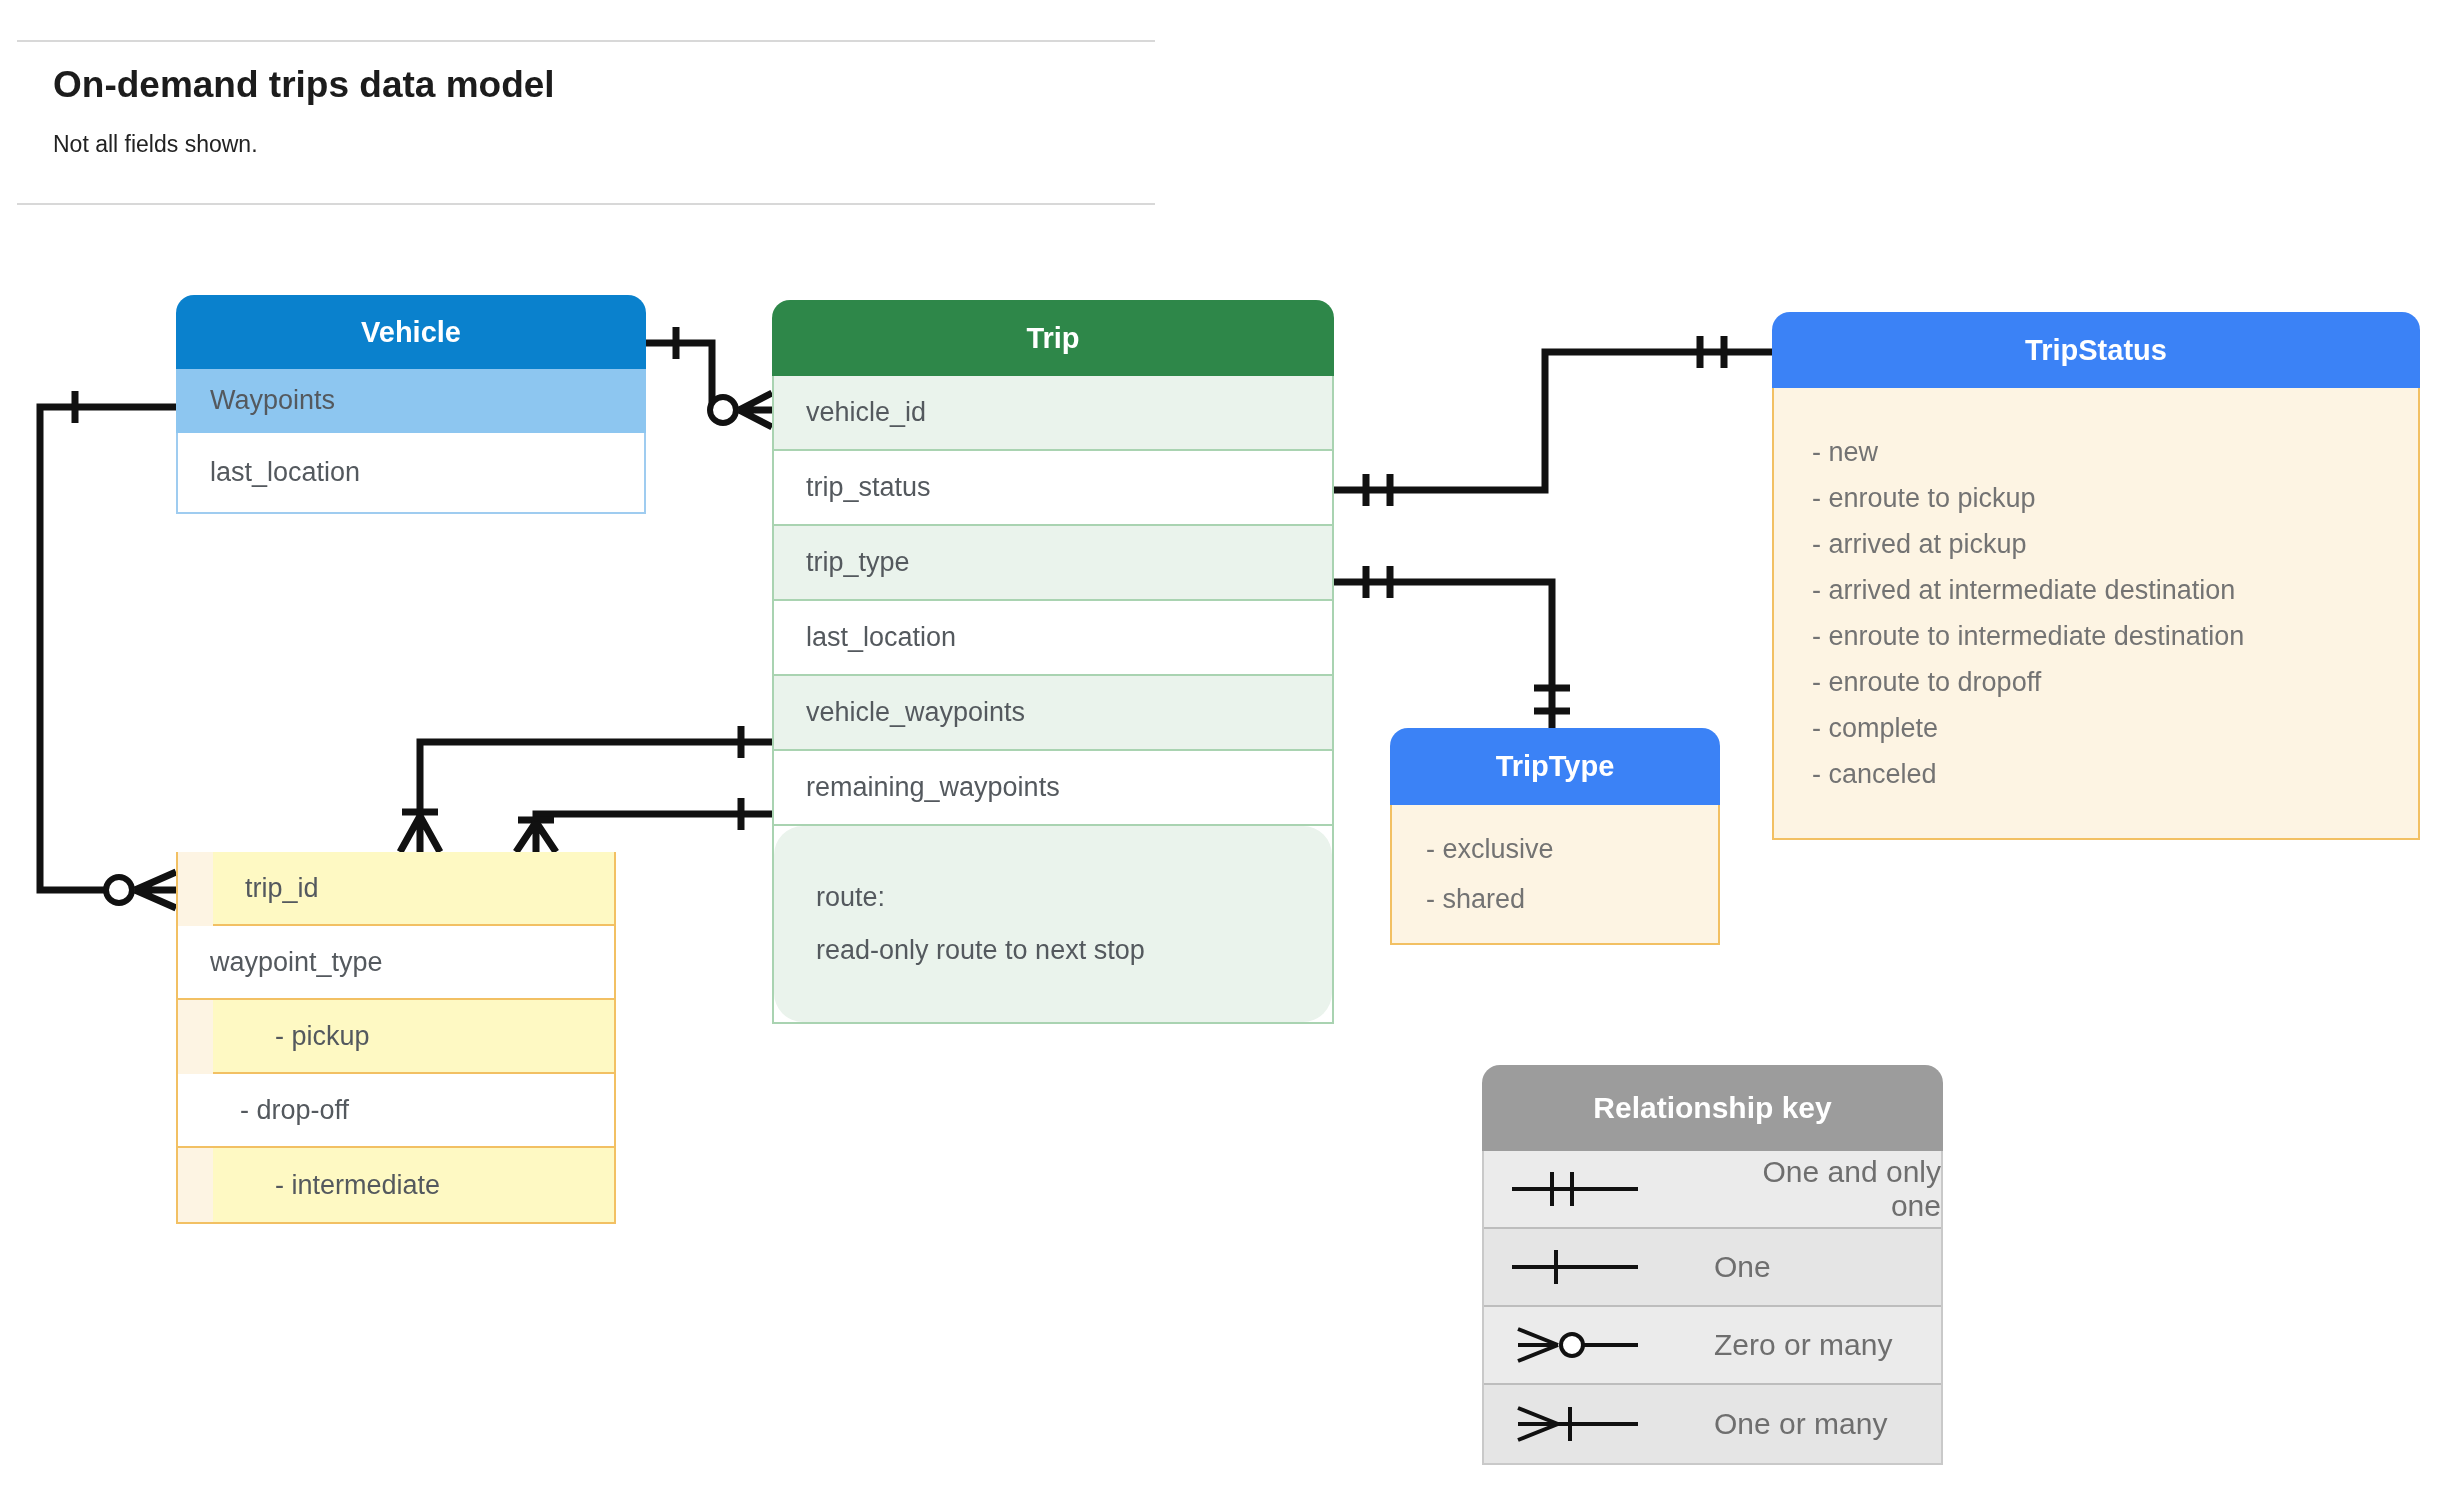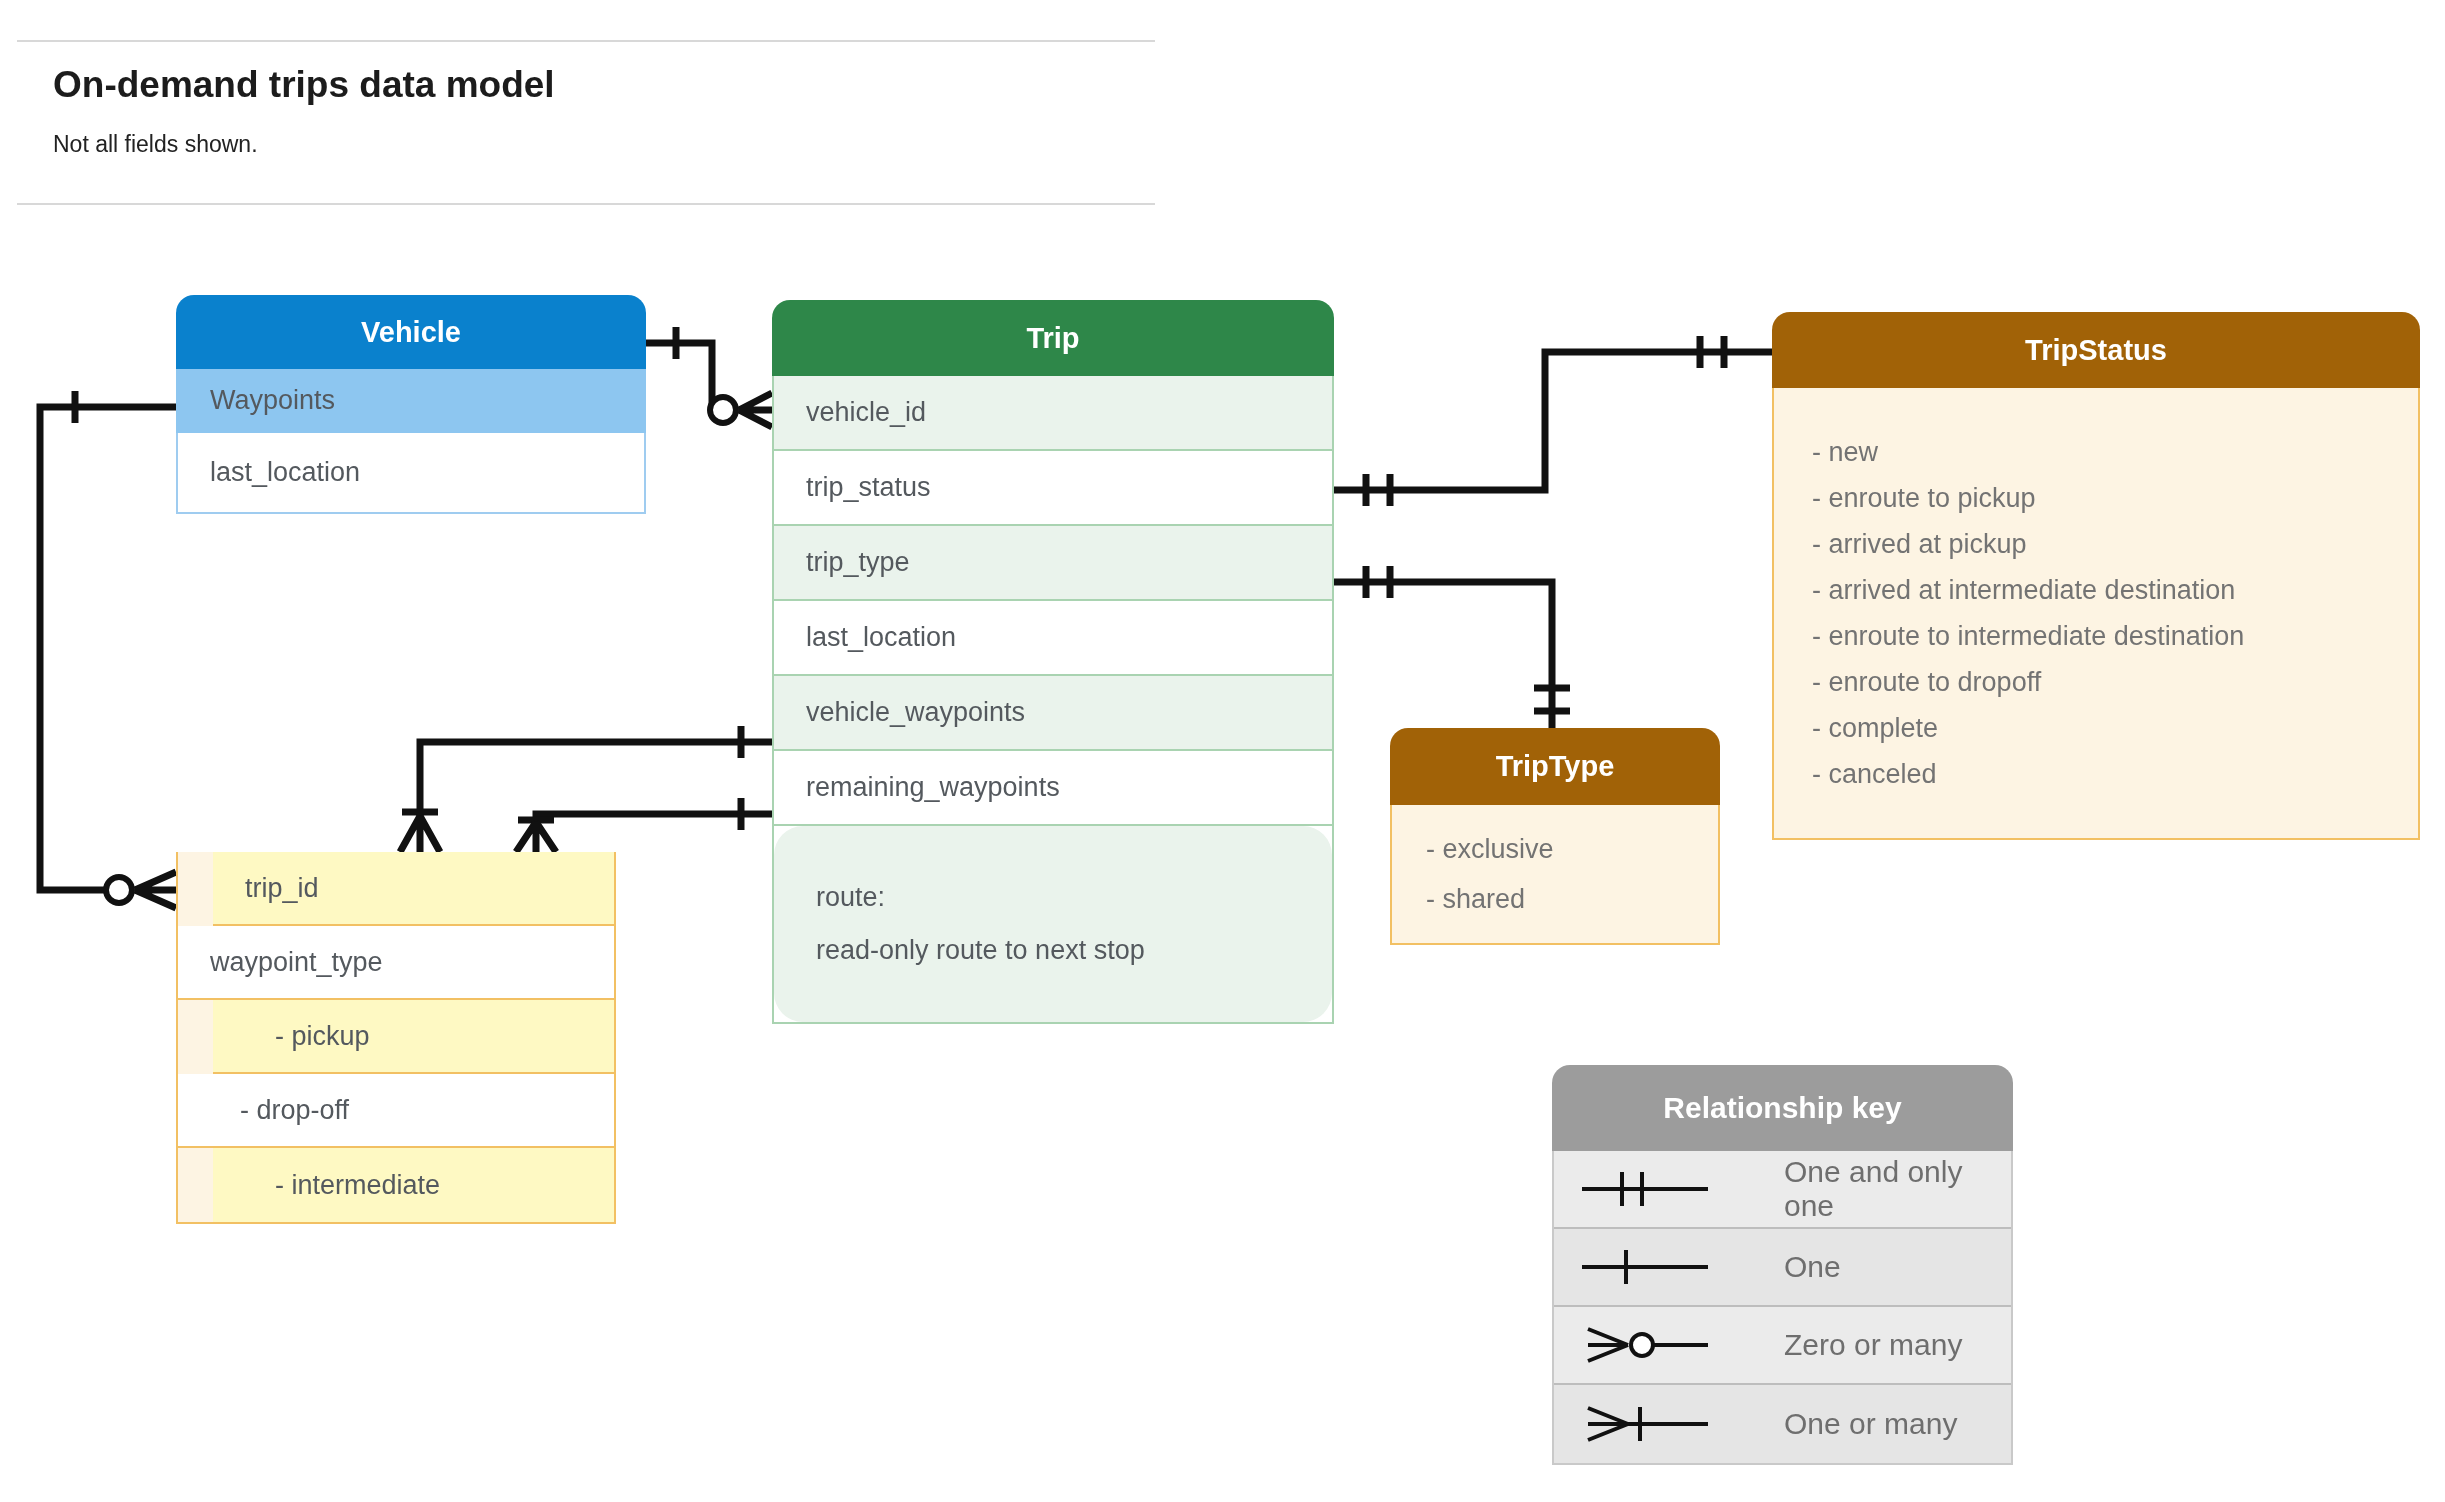--- a/index.html
+++ b/index.html
@@ -28,21 +28,21 @@
   
   .trip .hd{background:#2e8749;height:76px;}
   .trip .body{border:2px solid #a9d3b1;border-top:none;}
   .trip .row{border-bottom:2px solid #a9d3b1;}
   .trip .row:last-child{border-bottom:none;}
   .trip .tint{background:#eaf3ec;}
   .trip .white{background:#fff;}
   .trip .route{flex-direction:column;align-items:flex-start;justify-content:center;gap:22px;padding-left:42px;border-radius:29px;}
 
   
-  .orange .hd{background:#a16207;}
+  .orange .hd{background:#3b82f6;}
   .orange .body{border:2px solid #f2c063;border-top:none;background:#fdf4e3;}
   .tripwaypoint .row{border-bottom:2px solid #f2c063;}
   .tripwaypoint .row:last-child{border-bottom:none;}
   .tripwaypoint .cream{background:#fef9c3;margin-left:35px;}
   .tripwaypoint .white{background:#fff;}
   .vals{display:flex;flex-direction:column;justify-content:center;height:100%;
     font-size:27px;color:#737373;}
   .vals .v{line-height:46px;padding-left:38px;}
 
   
@@ -163,21 +163,21 @@
   <div class="entity orange tripwaypoint" style="left:176px;top:852px;width:440px;">
     <div class="body">
       <div class="row cream" style="height:74px;">trip_id</div>
       <div class="row white" style="height:74px;">waypoint_type</div>
       <div class="row cream indent" style="height:74px;">- pickup</div>
       <div class="row white indent" style="height:74px;">- drop-off</div>
       <div class="row cream indent" style="height:74px;">- intermediate</div>
     </div>
   </div>
 
-  <div class="legend" style="left:1552px;top:1065px;width:461px;">
+  <div class="legend" style="left:1482px;top:1065px;width:461px;text-align:right;">
     <div class="hd">Relationship key</div>
     <div class="body">
       <div class="lrow alt">
         <span class="sym">
           <svg width="170" height="44" viewBox="0 0 170 44">
             <g stroke="#111" stroke-width="4" fill="none">
               <path d="M6,22 H132"></path>
                 <path d="M46,5 V39"></path>
                 <path d="M66,5 V39"></path>
             </g>

